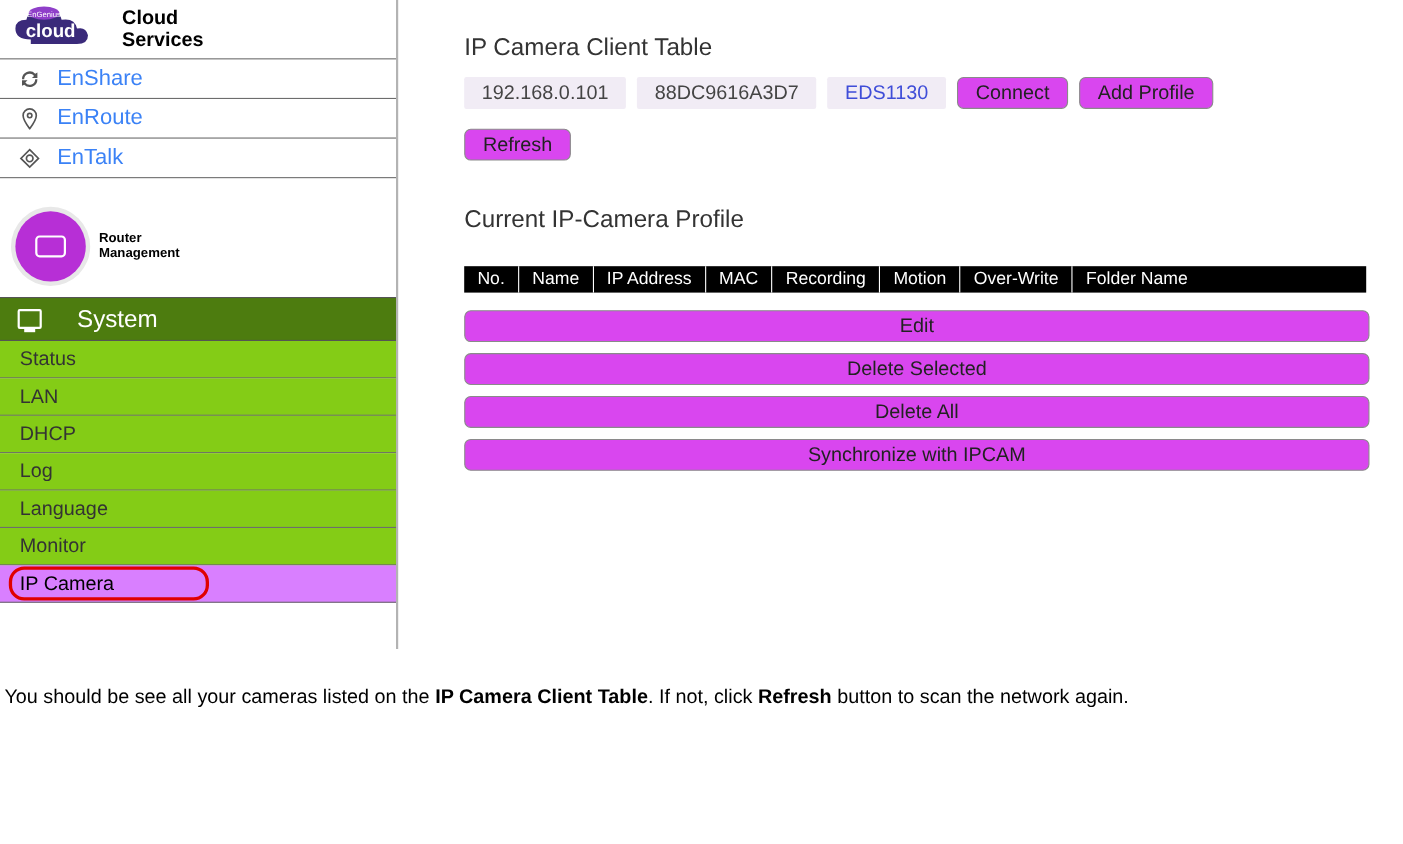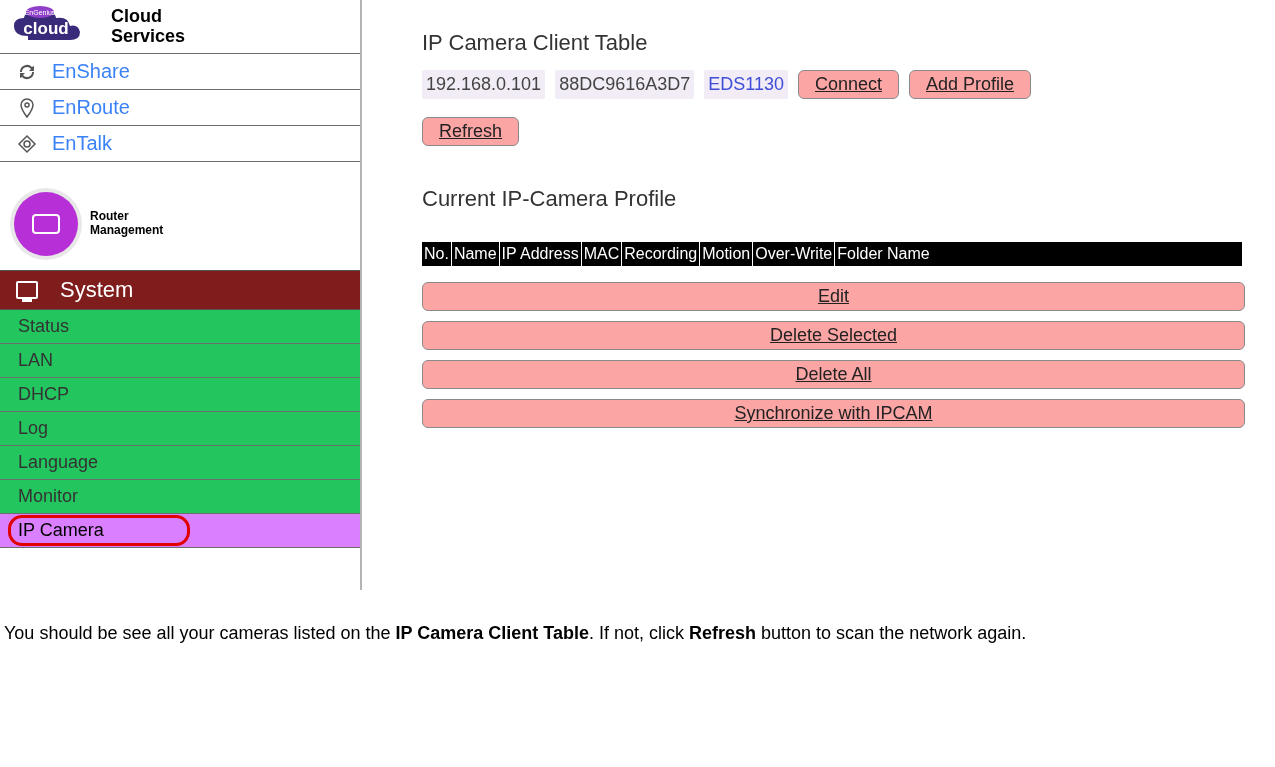--- a/index.html
+++ b/index.html
@@ -65,25 +65,25 @@
     box-shadow: 0 0 0 4px #e8e8e8;
   }
   .router-icon-inner {
     width: 28px; height:20px;
     border:2px solid #fff;
     border-radius:4px;
     position:relative;
   }
   .router-title { font-weight:bold; font-size:12px; line-height:1.15; }
   .system-row {
-    background: #7f1d1d;
+    background: #4d7c0f;
     color: #fff;
     display:flex;
     align-items:center;
-    gap: 22px;
+    gap: 32px;
     padding: 6px 8px 6px 16px;
     font-size: 22px;
     border-top: 1px solid #555;
     border-bottom: 1px solid #555;
   }
   .monitor-icon {
     width:22px; height:18px;
     border:2px solid #fff;
     border-radius:2px;
     position:relative;
@@ -94,21 +94,21 @@
     left:50%; bottom:-5px;
     transform:translateX(-50%);
     width:10px; height:3px;
     background:#fff;
   }
   .menu-item {
     padding: 6px 8px 6px 18px;
     border-bottom: 1px solid #6d6d6d;
     font-size: 18px;
     color:#333;
-    background:#22c55e;
+    background:#84cc16;
   }
   .menu-item.highlight {
     background: #d97fff;
     color:#000;
     position:relative;
   }
   .menu-item.highlight .ring {
     position:absolute;
     left:8px; right:170px;
     top:1px; bottom:1px;
@@ -131,45 +131,44 @@
   .client-row {
     display:flex;
     gap: 10px;
     align-items:center;
     margin-bottom: 18px;
     flex-wrap:wrap;
   }
   .pill {
     background:#f1ecf5;
     color:#444;
-    padding: 4px 4px;
+    padding: 4px 16px;
     font-size:18px;
     border-radius:2px;
   }
   .pill.blue { color:#3f4dd8; }
   .btn {
-    background:#fca5a5;
+    background:#d946ef;
     border:1px solid #8a8a8a;
     border-radius:6px;
     padding: 3px 16px;
     font-size:18px;
     color:#222;
     cursor:pointer;
-    text-decoration:underline;
   }
   .profile-header {
     display:flex;
     background:#000;
     color:#fff;
     font-size:16px;
     width: 820px;
     margin-bottom: 16px;
   }
   .profile-header div {
-    padding: 3px 2px;
+    padding: 3px 12px;
     border-right:1px solid #fff;
     white-space:nowrap;
   }
   .profile-header div:last-child { border-right:none; flex:1; }
   .btn-row { display:flex; gap:10px; flex-wrap:wrap;flex-direction:column; }
 
   .footer-text {
     padding: 30px 0 10px 4px;
     font-size: 18px;
     line-height:1.55;

